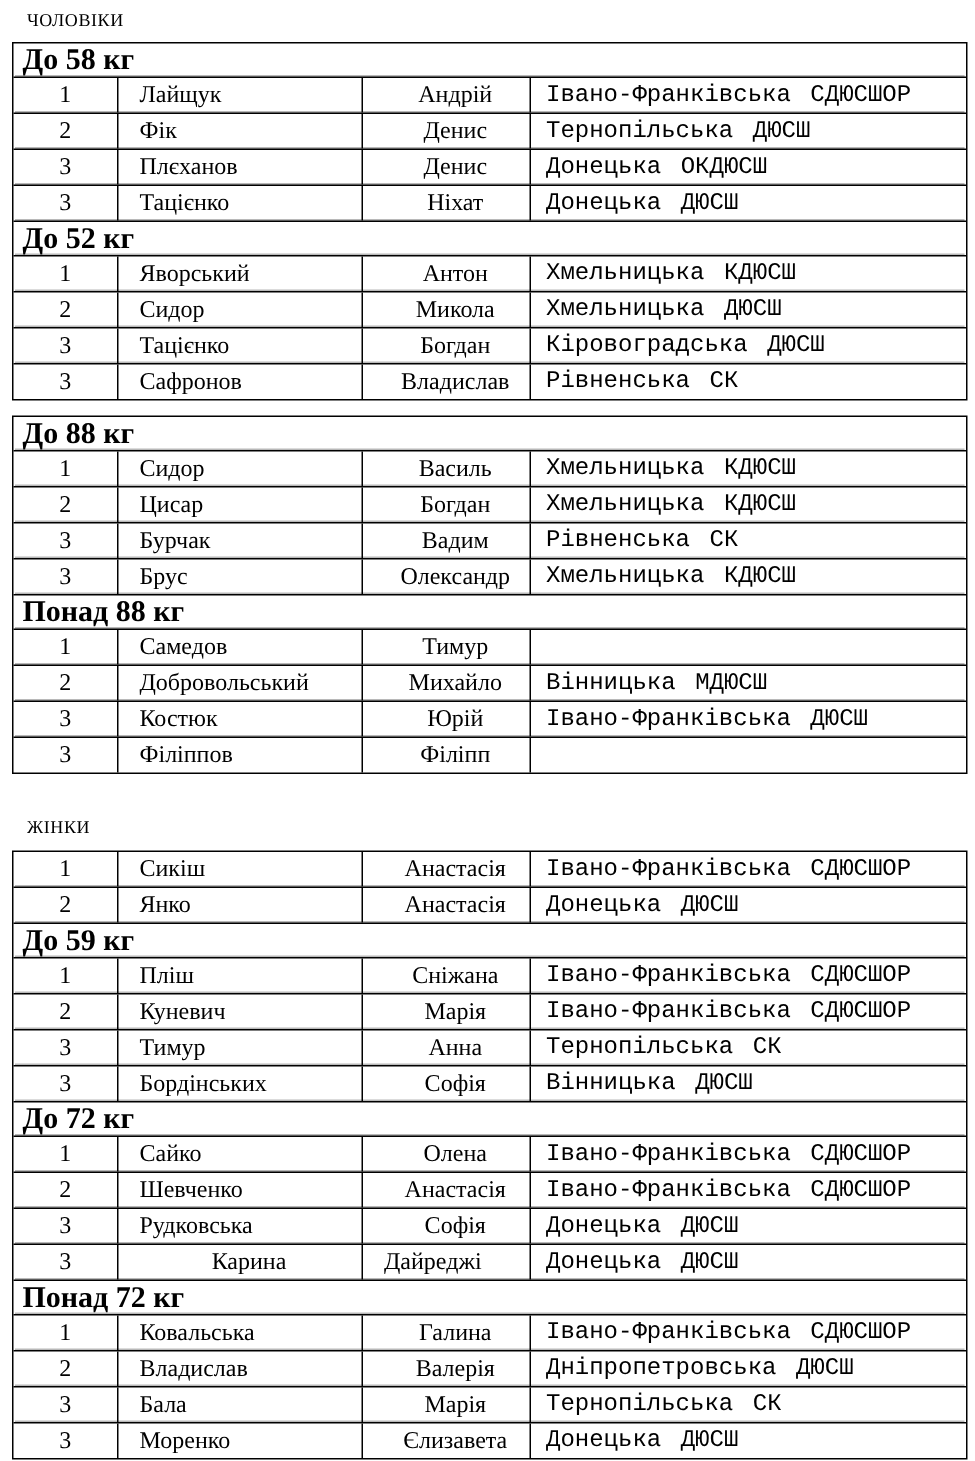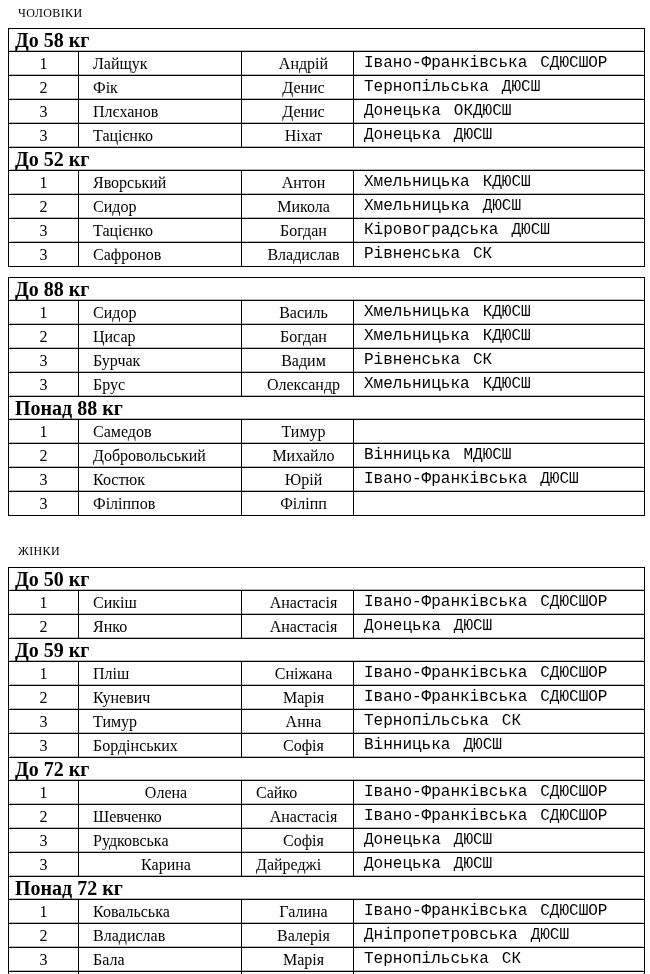--- a/index.html
+++ b/index.html
@@ -173,21 +173,20 @@
       <div class="cell c-region"><span class="region">Івано-Франківська</span><span class="club">ДЮСШ</span></div>
     </div>
     <div class="t-row">
       <div class="cell c-place">3</div>
       <div class="cell c-surname">Філіппов</div>
       <div class="cell c-name">Філіпп</div>
     </div>
   </div>
 <div class="doc-title women">ЖІНКИ</div>
 <div class="tbl">
-    <div class="weight-row">До 50 кг</div>
     <div class="t-row">
       <div class="cell c-place">1</div>
       <div class="cell c-surname">Сикіш</div>
       <div class="cell c-name">Анастасія</div>
       <div class="cell c-region"><span class="region">Івано-Франківська</span><span class="club">СДЮСШОР</span></div>
     </div>
     <div class="t-row">
       <div class="cell c-place">2</div>
       <div class="cell c-surname">Янко</div>
       <div class="cell c-name">Анастасія</div>
@@ -214,22 +213,22 @@
     </div>
     <div class="t-row">
       <div class="cell c-place">3</div>
       <div class="cell c-surname">Бордінських</div>
       <div class="cell c-name">Софія</div>
       <div class="cell c-region"><span class="region">Вінницька</span><span class="club">ДЮСШ</span></div>
     </div>
     <div class="weight-row">До 72 кг</div>
     <div class="t-row">
       <div class="cell c-place">1</div>
+      <div class="cell c-surname">Сайко</div>
       <div class="cell c-name">Олена</div>
-      <div class="cell c-surname">Сайко</div>
       <div class="cell c-region"><span class="region">Івано-Франківська</span><span class="club">СДЮСШОР</span></div>
     </div>
     <div class="t-row">
       <div class="cell c-place">2</div>
       <div class="cell c-surname">Шевченко</div>
       <div class="cell c-name">Анастасія</div>
       <div class="cell c-region"><span class="region">Івано-Франківська</span><span class="club">СДЮСШОР</span></div>
     </div>
     <div class="t-row">
       <div class="cell c-place">3</div>

